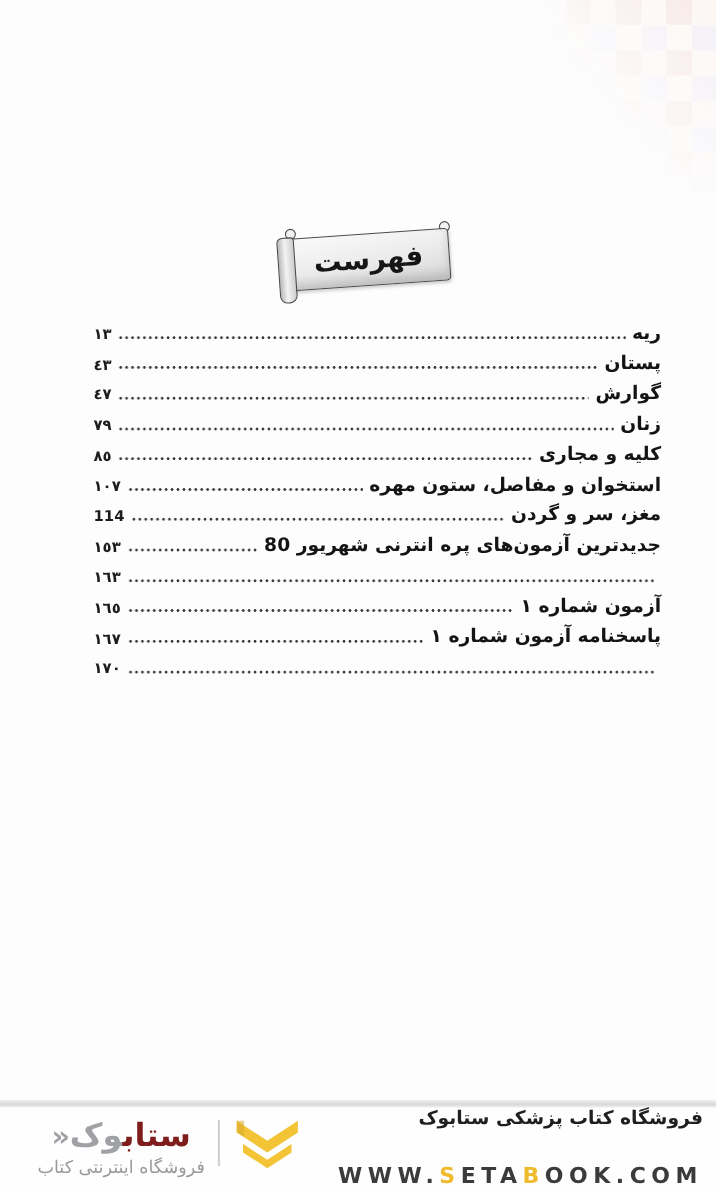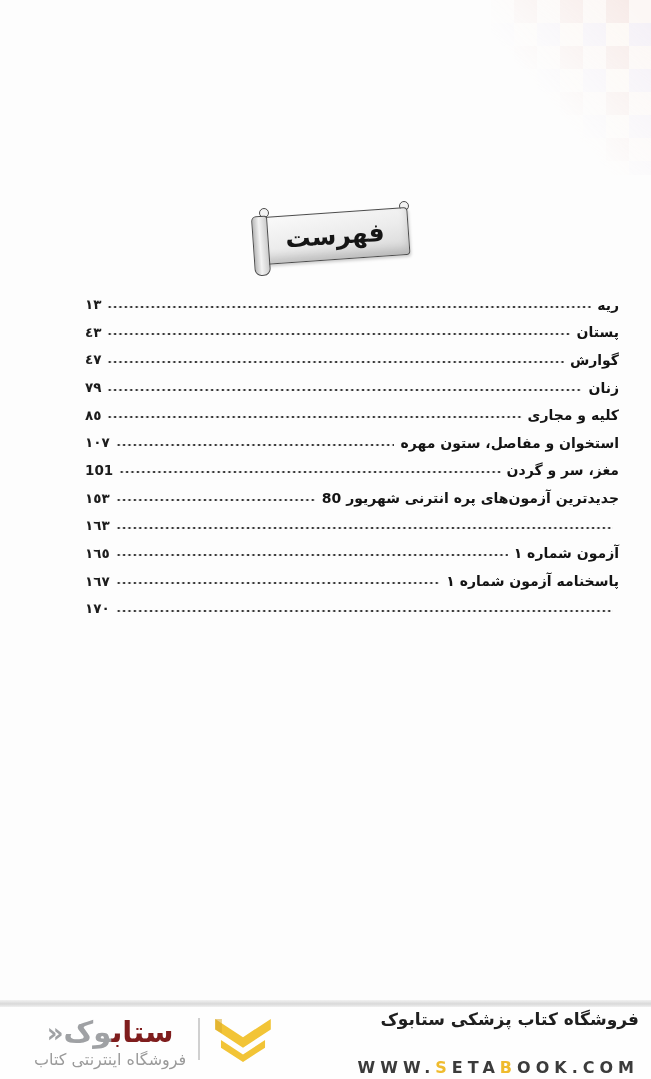--- a/index.html
+++ b/index.html
@@ -54,39 +54,39 @@
   }
   .ring {
     position: absolute; width: 8px; height: 8px;
     border: 1.6px solid #4c4c4c; border-radius: 50%;
     background: #f2f2f2; z-index: 1;
   }
   .ring-l { left: 9px;  top: 8px; }
   .ring-r { left: 149px; top: 1px; }
 
   
-  .toc { position: absolute; top: 289px; left: 85px; right: 32px; }
+  .toc { position: absolute; top: 289px; left: 85px; right: 50px; }
   .toc-row {
     height: 27.65px;
     display: flex; align-items: flex-end;
   }
   .toc-row .num {
     font-size: 13.5px; font-weight: 700; color: #1c1c1c;
     padding-bottom: 5px; line-height: 1; white-space: nowrap;
   }
   .toc-row .leader {
     flex: 1 1 auto; align-self: flex-end;
     height: 4px; margin: 0 6px 8px 6px;
     background-image: radial-gradient(circle, #383838 1.15px, rgba(0,0,0,0) 1.55px);
     background-size: 5.4px 4px;
     background-repeat: repeat-x;
     background-position: left bottom;
   }
   .toc-row .title {
-    font-size: 14px; font-weight: 700; color: #141414;
+    font-size: 17px; font-weight: 700; color: #141414;
     direction: rtl; line-height: 1; padding-bottom: 5px; white-space: nowrap;
   }
 
   
   .footer-divider {
     position: absolute; top: 1000px; left: 0; right: 0; height: 7px;
     background: linear-gradient(180deg, #f1f1f1, #d9d9d9 55%, #f0f0f0);
   }
   .footer {
     position: absolute; top: 1007px; left: 0; right: 0; bottom: 0;
@@ -110,21 +110,21 @@
   .store-block {
     display: flex; flex-direction: column; align-items: flex-end;
     padding-right: 4px;
     gap: 24px;
   }
   .store-title {
     font-size: 17px; font-weight: 700; color: #1f1f1f;
     direction: rtl; margin-bottom: 5px;
   }
   .store-url {
-    font-size: 16px; font-weight: 700; color: #3b3b3b;
+    font-size: 20px; font-weight: 700; color: #3b3b3b;
     letter-spacing: 5px; white-space: nowrap;
   }
   .seg-gold { color: #EFBB2D; }
   .seg-dark { color: #3b3b3b; }
 </style>
 </head>
 <body>
 
 <div class="page">
 
@@ -170,21 +170,21 @@
     <span class="title">کلیه و مجاری</span>
   </div>
 
   <div class="toc-row">
     <span class="num">١٠٧</span>
     <span class="leader"></span>
     <span class="title">استخوان و مفاصل، ستون مهره</span>
   </div>
 
   <div class="toc-row">
-    <span class="num">101</span>
+    <span class="num">114</span>
     <span class="leader"></span>
     <span class="title">مغز، سر و گردن</span>
   </div>
 
   <div class="toc-row">
     <span class="num">١٥٣</span>
     <span class="leader"></span>
     <span class="title">جدیدترین آزمون‌های پره انترنی شهریور 80</span>
   </div>
 

